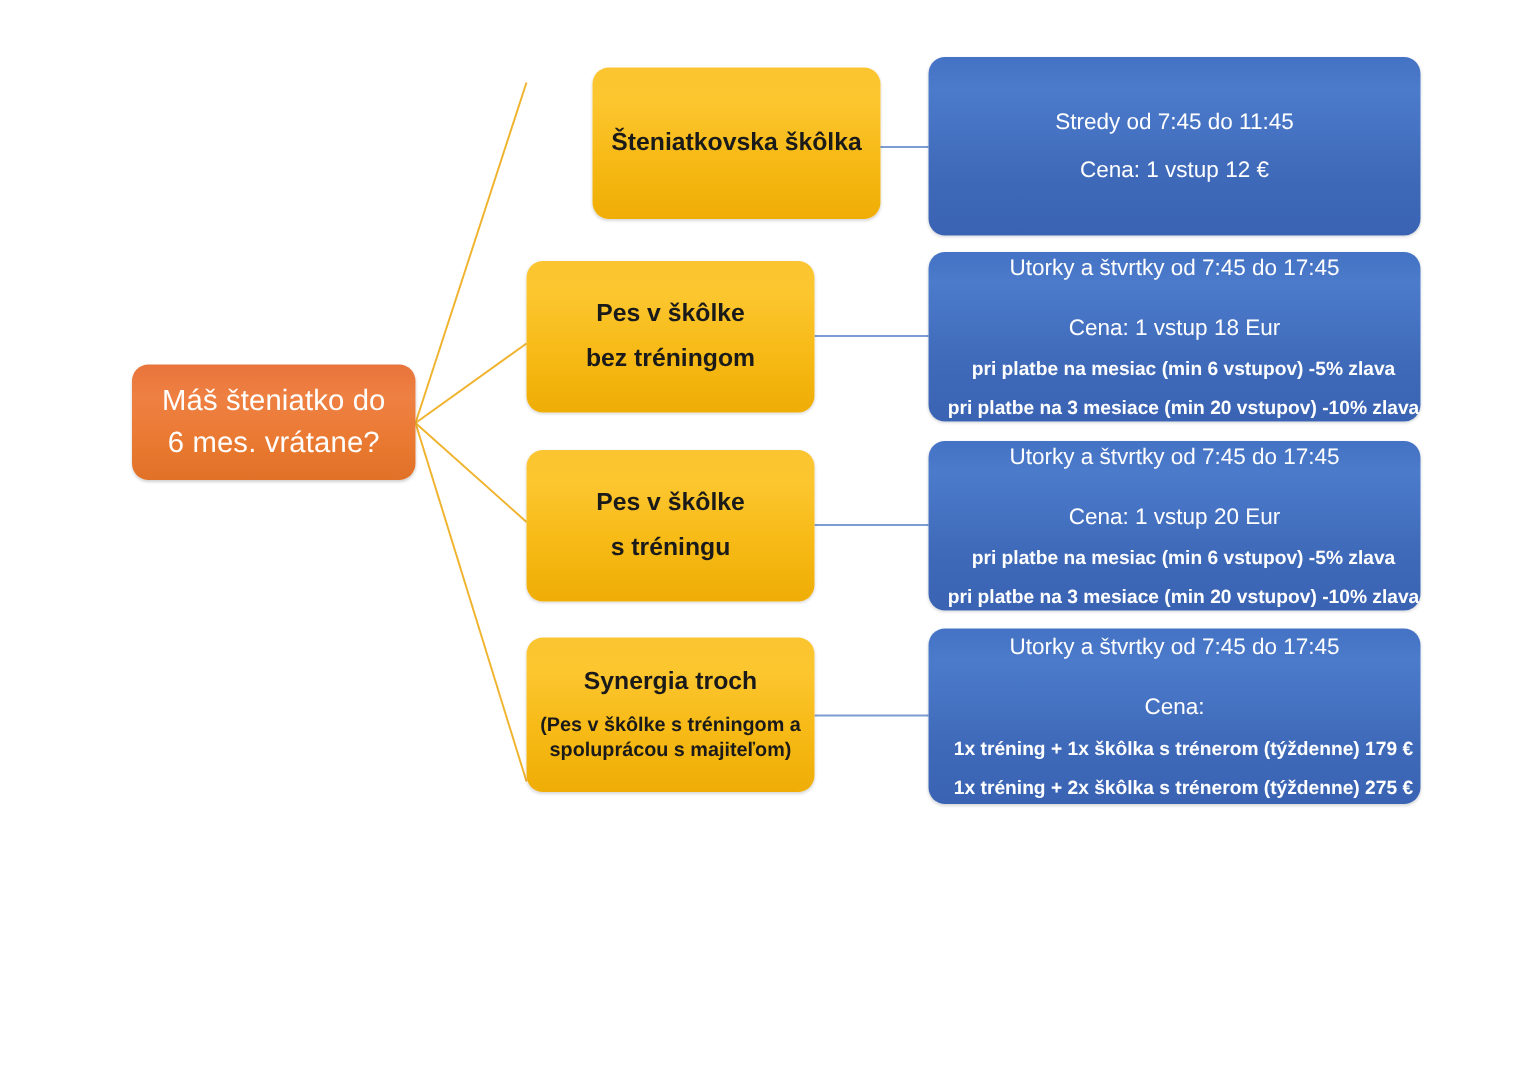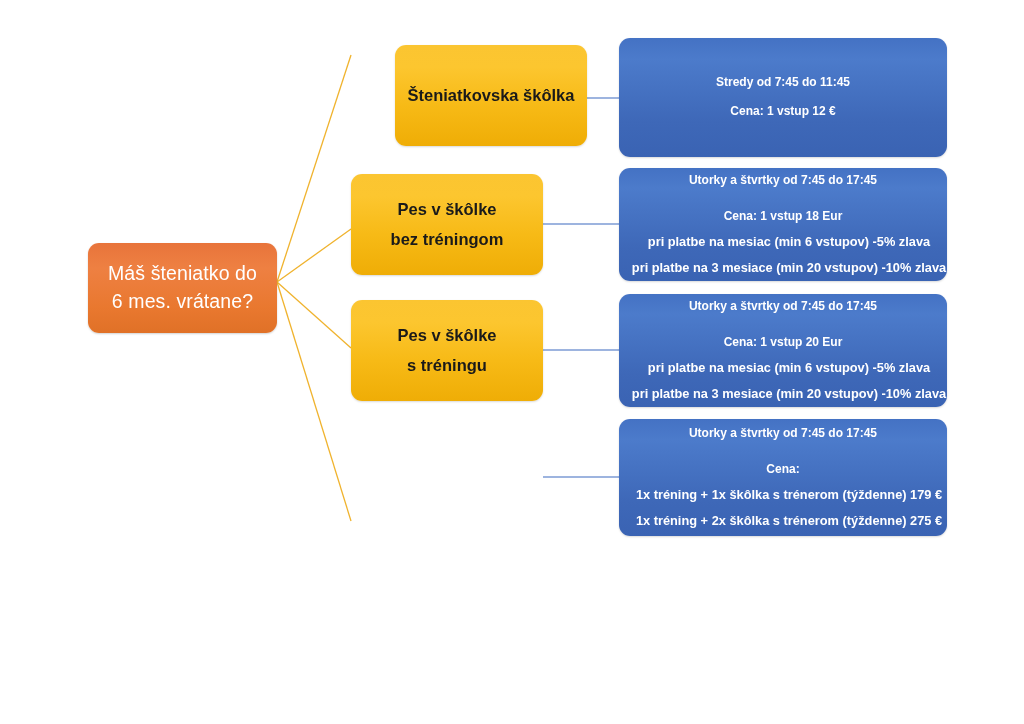--- a/index.html
+++ b/index.html
@@ -75,22 +75,22 @@
   .node-yellow .line.gap-sm  { margin-top: 9px; }
 
   
   .node-blue {
     background: linear-gradient(to bottom, #4472C4 0%, #4C7BCB 18%, #3E68B8 70%, #3A63B3 100%);
     color: #ffffff;
     box-shadow: 0 1px 2px rgba(0,0,0,0.15);
     padding: 0 6px;
   }
   .node-blue .line {
-    font-size: 12px;
-    font-weight: 700;
+    font-size: 15px;
+    font-weight: 400;
     line-height: 1.30;
     white-space: nowrap;
   }
   .node-blue .line.small {
     font-size: 12.8px;
     font-weight: 700;
     margin-left: 12px;
   }
   .node-blue .line.sp-1 { margin-top: 13px; }
   .node-blue .line.sp-2 { margin-top: 21px; }
@@ -111,21 +111,21 @@
     </g>
 
     <g stroke="#7D9BD4" stroke-width="1.3" fill="none">
       <line x1="543" y1="98" x2="619" y2="98"></line>
       <line x1="543" y1="224" x2="619" y2="224"></line>
       <line x1="543" y1="350" x2="619" y2="350"></line>
       <line x1="543" y1="477" x2="619" y2="477"></line>
     </g>
   </svg>
 
-  <div class="node node-root" style="left:88px; top:243px; width:189px; height:90px;">
+  <div class="node node-root" style="left:88px; top:243px; width:189px; height:77px;">
     <div class="line">Máš šteniatko do</div>
     <div class="line">6 mes. vrátane?</div>
   </div>
 
   <div class="node node-yellow" style="left:351px; top:45px; width:192px; height:101px;margin-left:44px;">
     <div class="line">Šteniatkovska škôlka</div>
   </div>
 
   <div class="node node-blue" style="left:619px; top:38px; width:328px; height:119px;">
     <div class="line">Stredy od 7:45 do 11:45</div>
@@ -149,20 +149,25 @@
     <div class="line gap-sm">s tréningu</div>
   </div>
 
   <div class="node node-blue" style="left:619px; top:294px; width:328px; height:113px;">
     <div class="line">Utorky a štvrtky od 7:45 do 17:45</div>
     <div class="line sp-2">Cena: 1 vstup 20 Eur</div>
     <div class="line small sp-3">pri platbe na mesiac (min 6 vstupov) -5% zlava</div>
     <div class="line small sp-3">pri platbe na 3 mesiace (min 20 vstupov) -10% zlava</div>
   </div>
 
+  <div class="node node-yellow" style="left:351px; top:425px; width:192px; height:103px;">
+    <div class="line">Synergia troch</div>
+    <div class="line sub gap-sm">(Pes v škôlke s tréningom a</div>
+    <div class="line sub">spoluprácou s majiteľom)</div>
+  </div>
 
   <div class="node node-blue" style="left:619px; top:419px; width:328px; height:117px;">
     <div class="line">Utorky a štvrtky od 7:45 do 17:45</div>
     <div class="line sp-2">Cena:</div>
     <div class="line small sp-3">1x tréning + 1x škôlka s trénerom (týždenne) 179 €</div>
     <div class="line small sp-3">1x tréning + 2x škôlka s trénerom (týždenne) 275 €</div>
   </div>
 
 </div>
 

